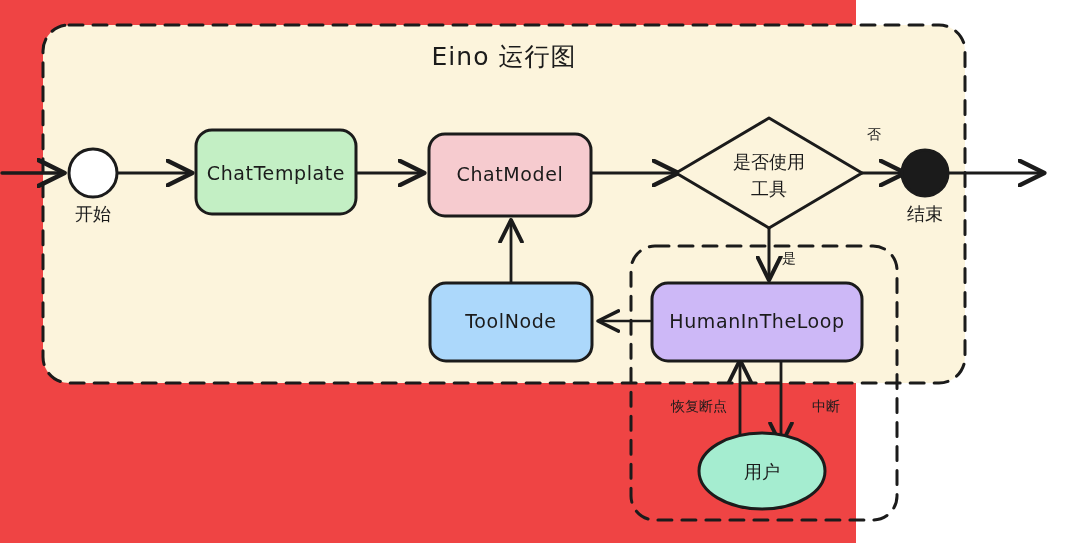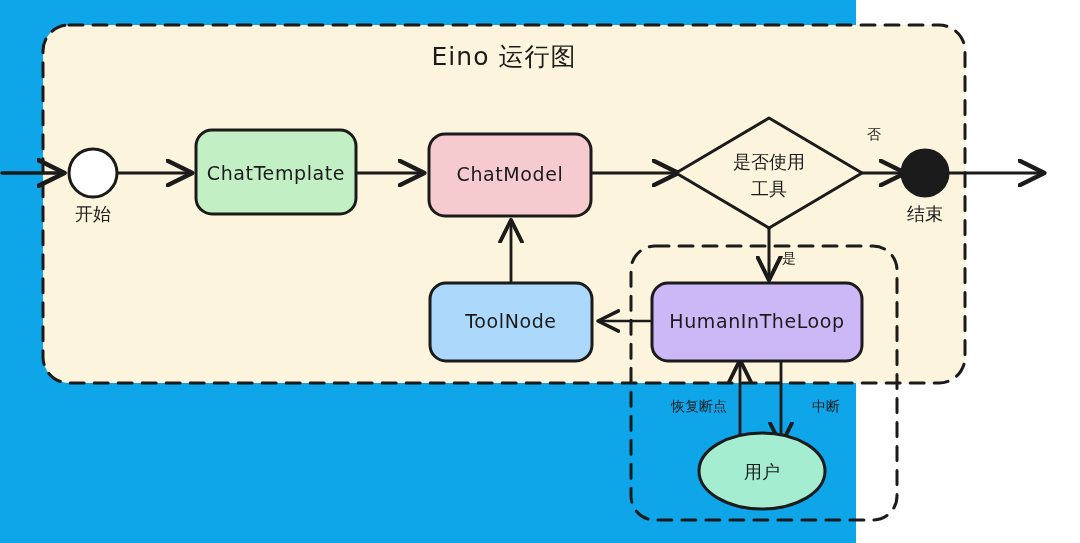--- a/index.html
+++ b/index.html
@@ -10,21 +10,21 @@
   body {
     width: 1080px;
     height: 543px;
     font-family: "DejaVu Sans", "Liberation Sans", sans-serif;
     overflow: hidden;
   }
   #stage {
     position: relative;
     width: 856px;
     height: 543px;
-    background: #0ea5e9;
+    background: #ef4444;
   }
   svg.diagram {
     position: absolute;
     top: 0;
     left: 0;
     width: 1080px;
     height: 543px;
   }
   .node-label {
     font-family: "DejaVu Sans", "Liberation Sans", sans-serif;

